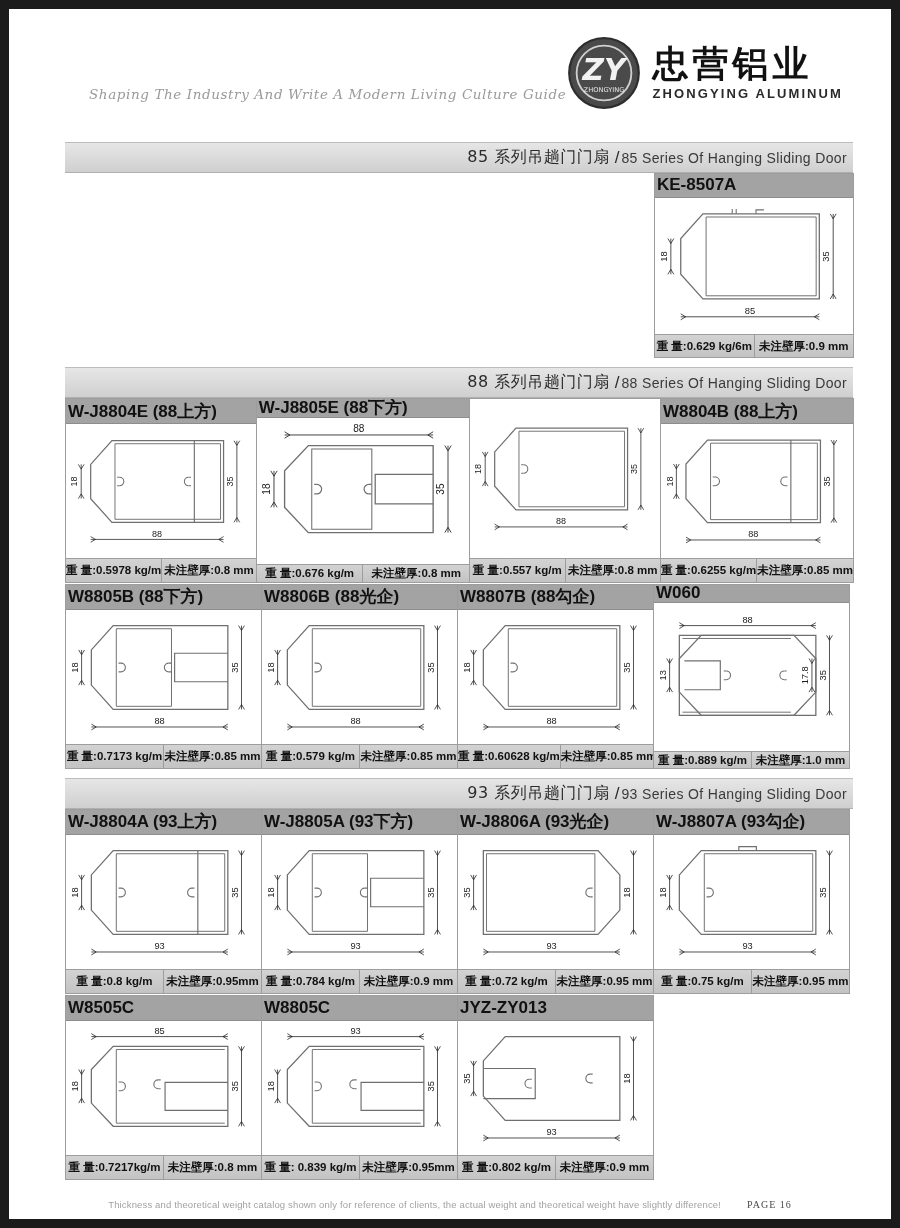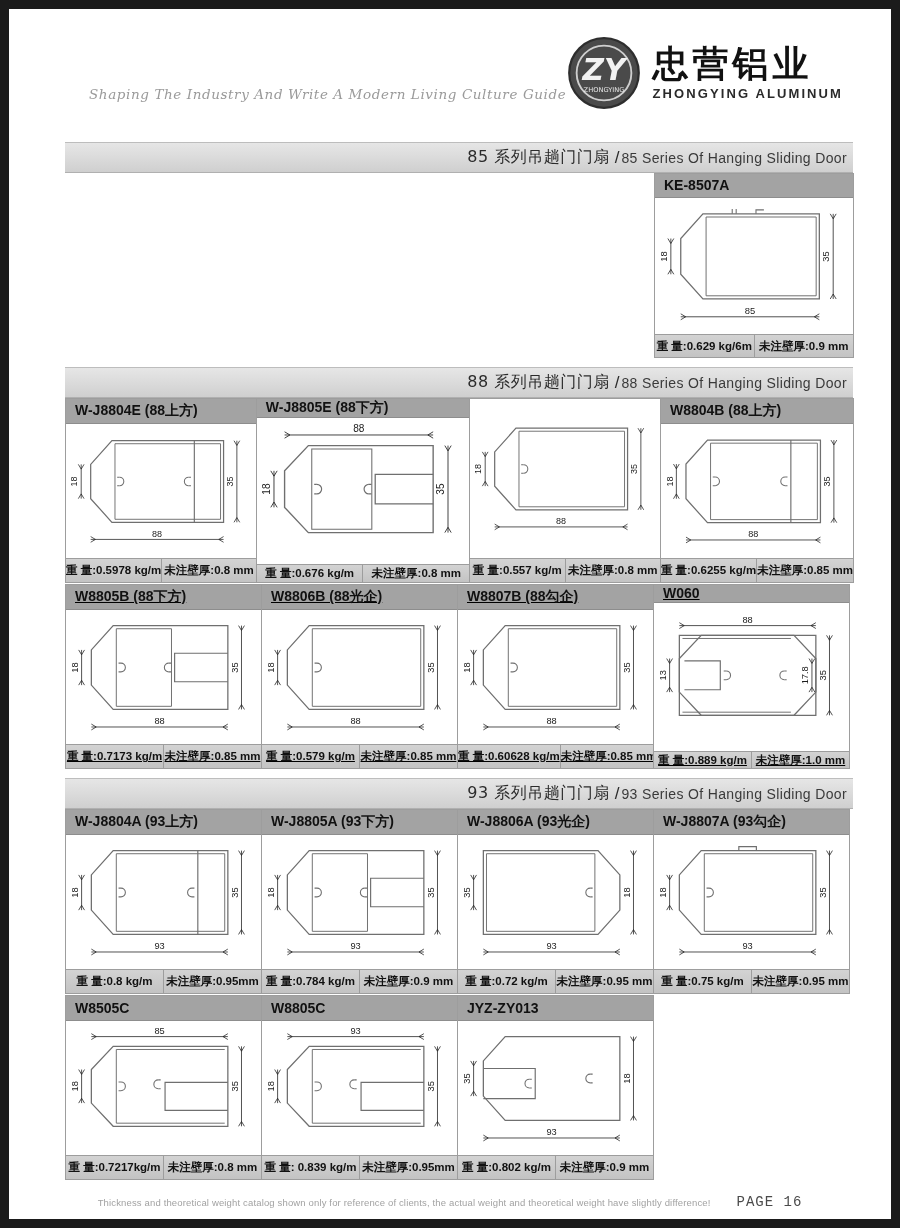--- a/index.html
+++ b/index.html
@@ -27,35 +27,35 @@
            display:flex;align-items:center;justify-content:flex-end;box-sizing:border-box;padding-right:6px;}
   .sec-cn{font-family:"DejaVu Sans",sans-serif;font-size:16px;color:#2b2b2b;letter-spacing:.5px;}
   .sec-sep{font-size:17px;color:#2b2b2b;margin:0 2px 0 5px;}
   .sec-en{font-size:14px;color:#3a3a3a;letter-spacing:.35px;}
 
   
   .row{position:absolute;left:56px;width:788px;display:flex;}
   .card{box-sizing:border-box;background:#fff;border:1px solid #9d9d9d;
         display:flex;flex-direction:column;margin-right:-1px;}
   .card-title{height:24px;background:#a3a3a3;border-bottom:1px solid #8d8d8d;
-              display:flex;align-items:center;padding-left:9px;
-              font-size:14px;font-weight:bold;color:#111;white-space:nowrap;overflow:hidden;}
+              display:flex;align-items:center;padding-left:2px;
+              font-size:17px;font-weight:bold;color:#111;white-space:nowrap;overflow:hidden;}
   .card-body{flex:1;position:relative;background:#fff;}
   .card-body svg{display:block;width:100%;height:100%;}
   .card-foot{height:23px;display:flex;border-top:1px solid #9d9d9d;
              background:linear-gradient(to bottom,#d3d3d3,#c3c3c3);}
   .foot-cell{flex:1;display:flex;align-items:center;justify-content:center;
              font-size:11.5px;color:#111;font-weight:bold;white-space:nowrap;}
   .foot-cell+.foot-cell{border-left:1px solid #9d9d9d;}
 
   
   .footer{position:absolute;left:56px;right:56px;bottom:18px;display:flex;
           align-items:baseline;justify-content:center;gap:26px;}
   .disclaimer{font-size:9.5px;color:#a2a2a2;letter-spacing:.15px;white-space:nowrap;}
-  .pageno{font-family:Liberation Mono, monospace;font-size:14px;color:#4a4a4a;letter-spacing:1px;white-space:nowrap;}
+  .pageno{font-family:Liberation Serif, serif;font-size:10px;color:#4a4a4a;letter-spacing:1px;white-space:nowrap;}
 
   .dim{font-size:9.5px;fill:#1c1c1c;font-family:"Liberation Sans",sans-serif;}
 </style>
 </head>
 <body>
 
 <div class="page">
 
   <div class="header">
     <div class="tagline">Shaping The Industry And Write A Modern Living Culture Guide</div>
@@ -234,21 +234,21 @@
                 <text x="176" y="59" class="dim" text-anchor="middle" transform="rotate(-90 176 59)">35</text>
               </g>
             </svg>
           </div>
           <div class="card-foot">
             <div class="foot-cell">重  量:0.6255 kg/m</div>
             <div class="foot-cell">未注壁厚:0.85 mm</div>
           </div>
         </div>
       </div>
-      <div class="row" style="top: 584px; height: 185px; justify-content: flex-start; text-decoration: underline;">
+      <div class="row" style="top: 584px; height: 185px; justify-content: flex-start;">
         <div class="card" style="width: 197px;">
           <div class="card-title">W8805B (88下方)</div>
           <div class="card-body">
             <svg viewBox="0 0 200 138" preserveAspectRatio="xMidYMid meet">
               <g>
                 <path d="M48.400000000000006 16 H166 V102 H48.400000000000006 L26 77.06 V40.94 Z" fill="none" stroke="#6f6f6f" stroke-width="1.3" stroke-linejoin="miter"></path>
                 <path d="M166 44.379999999999995 H111.4 V73.62 H166" fill="none" stroke="#6f6f6f" stroke-width="1.2" stroke-linejoin="miter"></path>
                 <path d="M51.60000000000001 19.2 H108.2 V98.8 H51.60000000000001 Z" fill="none" stroke="#6f6f6f" stroke-width="1" stroke-linejoin="miter"></path>
                 <path d="M56.400000000000006 54.5 a4.5 4.5 0 1 1 0 9" fill="none" stroke="#6f6f6f" stroke-width="1.1" stroke-linejoin="miter"></path>
                 <path d="M56.400000000000006 54.5 h-2.5 M56.400000000000006 63.5 h-2.5" fill="none" stroke="#6f6f6f" stroke-width="1.1" stroke-linejoin="miter"></path>

